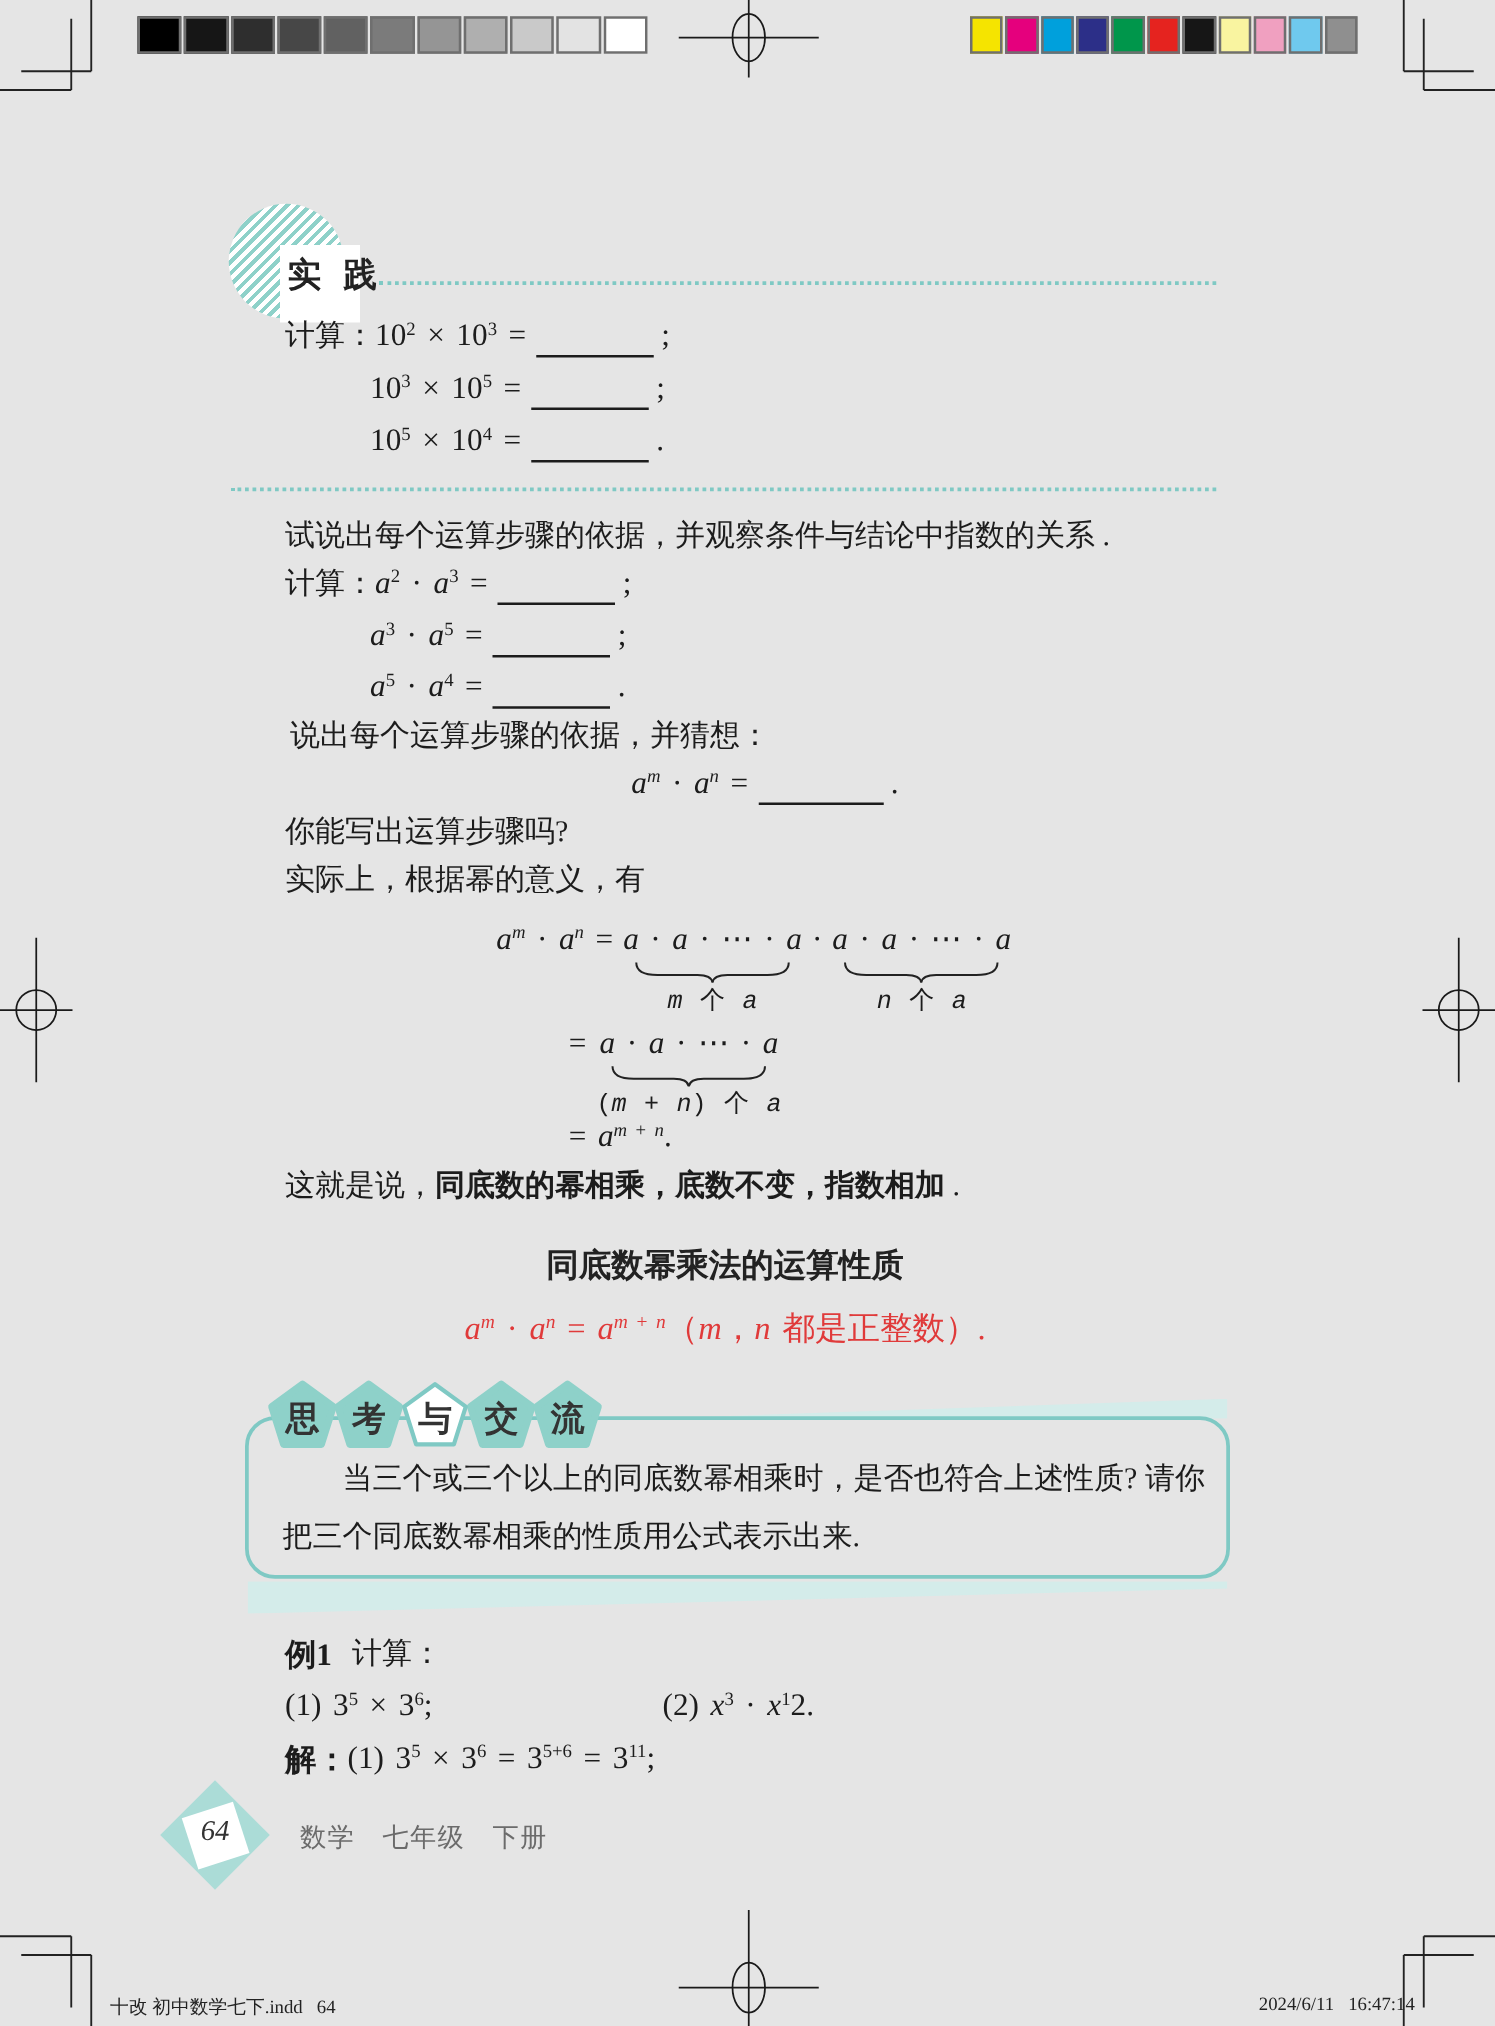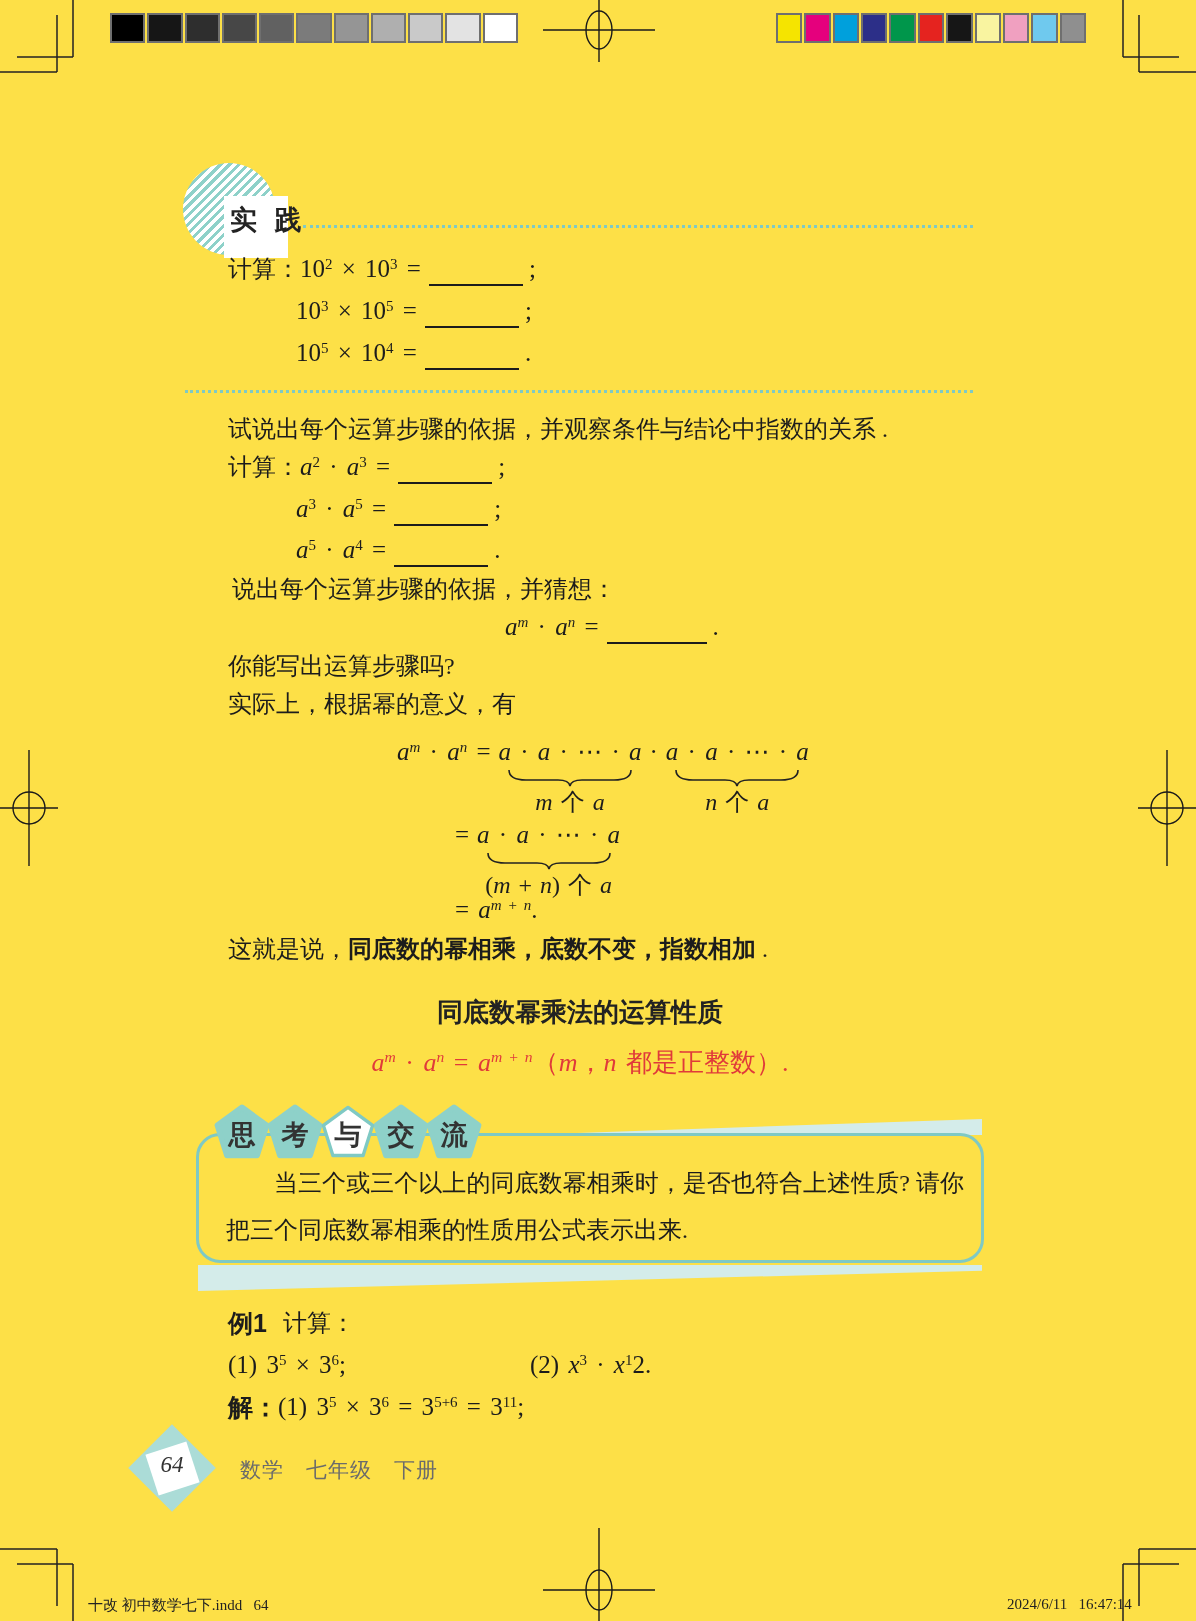--- a/index.html
+++ b/index.html
@@ -1,16 +1,16 @@
 <!DOCTYPE html>
 <html><head>
 <meta charset="utf-8">
 <style>
   html,body{margin:0;padding:0;background:#ffffff;}
-  .page{position:relative;width:1196px;height:1621px;background:#fde047;overflow:hidden;
+  .page{position:relative;width:1196px;height:1621px;background:#e5e5e5;overflow:hidden;
         font-family:"Liberation Serif","DejaVu Serif",serif;color:#1c1c1c;}
   .abs{position:absolute;}
   .serif{font-family:"Liberation Serif","DejaVu Serif",serif;}
   .sansb{font-family:"Liberation Sans","DejaVu Sans",sans-serif;font-weight:700;}
   .t24{font-size:24px;line-height:34px;}
   .math{font-size:25px;line-height:34px;word-spacing:3px;}
   .math i{font-style:italic;}
   sup{font-size:0.6em;line-height:0;vertical-align:0.55em;}
   .row{display:flex;align-items:flex-end;white-space:pre;}
   .blank{display:inline-block;width:94px;height:0;border-bottom:2px solid #1c1c1c;
@@ -18,21 +18,21 @@
   .dotline{height:0;border-top:3px dotted #7fc9c4;}
   
   .bar{display:flex;gap:2px;height:30px;}
   .bar .swatch{flex:1;border:2px solid #6f6f6f;}
   
   .pcircle{width:92px;height:92px;border-radius:50%;
            background:repeating-linear-gradient(135deg,#8ed1c9 0 3px,#ffffff 3px 6.5px);}
   .pnotch{background:#ffffff;}
   
   .ubg{display:inline-flex;flex-direction:column;align-items:center;margin:0 8px;}
-  .ubg .ublabel{font-size:24px;line-height:26px;margin-top:2px;word-spacing:2px;}
+  .ubg .ublabel{font-size:20px;line-height:26px;margin-top:2px;word-spacing:2px;font-family:Liberation Mono, monospace;}
   .ubrace path{stroke:#222;stroke-width:1.6;fill:none;}
   .deriv{display:flex;align-items:flex-start;white-space:pre;}
   
   .badge{position:relative;width:56px;height:60px;display:inline-block;margin-right:-3px;}
   .badge svg{position:absolute;left:0;top:0;width:100%;height:100%;overflow:visible;}
   .badge .pent{fill:#8ed1c9;stroke:#8ed1c9;stroke-width:10;stroke-linejoin:round;}
   .badge.alt .pent{fill:#ffffff;stroke:#7fc9c4;stroke-width:6;}
   .badge .ch{position:absolute;left:0;right:0;top:15px;text-align:center;font-size:27px;
              color:#333;font-family:"Liberation Sans","DejaVu Sans",sans-serif;font-weight:700;}
   .badge.alt{z-index:7;}
@@ -245,21 +245,21 @@
       <svg viewBox="0 0 100 100">
           <path class="pent" d="M50 6 L94 38 L77 92 L23 92 L6 38 Z"></path>
         </svg>
       <span class="ch">流</span>
     </span>
   </div>
 
   <div class="abs serif" style="left:226px;top:1160px;width:738px;font-size:24px;line-height:47px;text-indent:2em;text-align:justify;z-index:3;">当三个或三个以上的同底数幂相乘时，是否也符合上述性质? 请你把三个同底数幂相乘的性质用公式表示出来.</div>
 
   <div class="abs row" style="left:228px;top:1306px;">
-    <span class="sansb" style="font-size:25px;">例1</span>
+    <span class="sansb" style="font-size:25px;font-family:Liberation Serif, serif;">例1</span>
     <span class="serif t24" style="margin-left:16px;">计算：</span>
   </div>
   <div class="abs math" style="left:228px;top:1348px;">(1) 3<sup>5</sup> × 3<sup>6</sup>;</div>
   <div class="abs math" style="left:530px;top:1348px;">(2) <i>x</i><sup>3</sup> · <i>x</i><sup>1</sup>2.</div>
   <div class="abs row" style="left:228px;top:1390px;">
     <span class="sansb" style="font-size:25px;">解：</span>
     <span class="math">(1) 3<sup>5</sup> × 3<sup>6</sup> = 3<sup>5+6</sup> = 3<sup>11</sup>;</span>
   </div>
 
   <div class="abs" style="left:141px;top:1437px;width:62px;height:62px;background:#abdcd7;transform:rotate(45deg);"></div>

